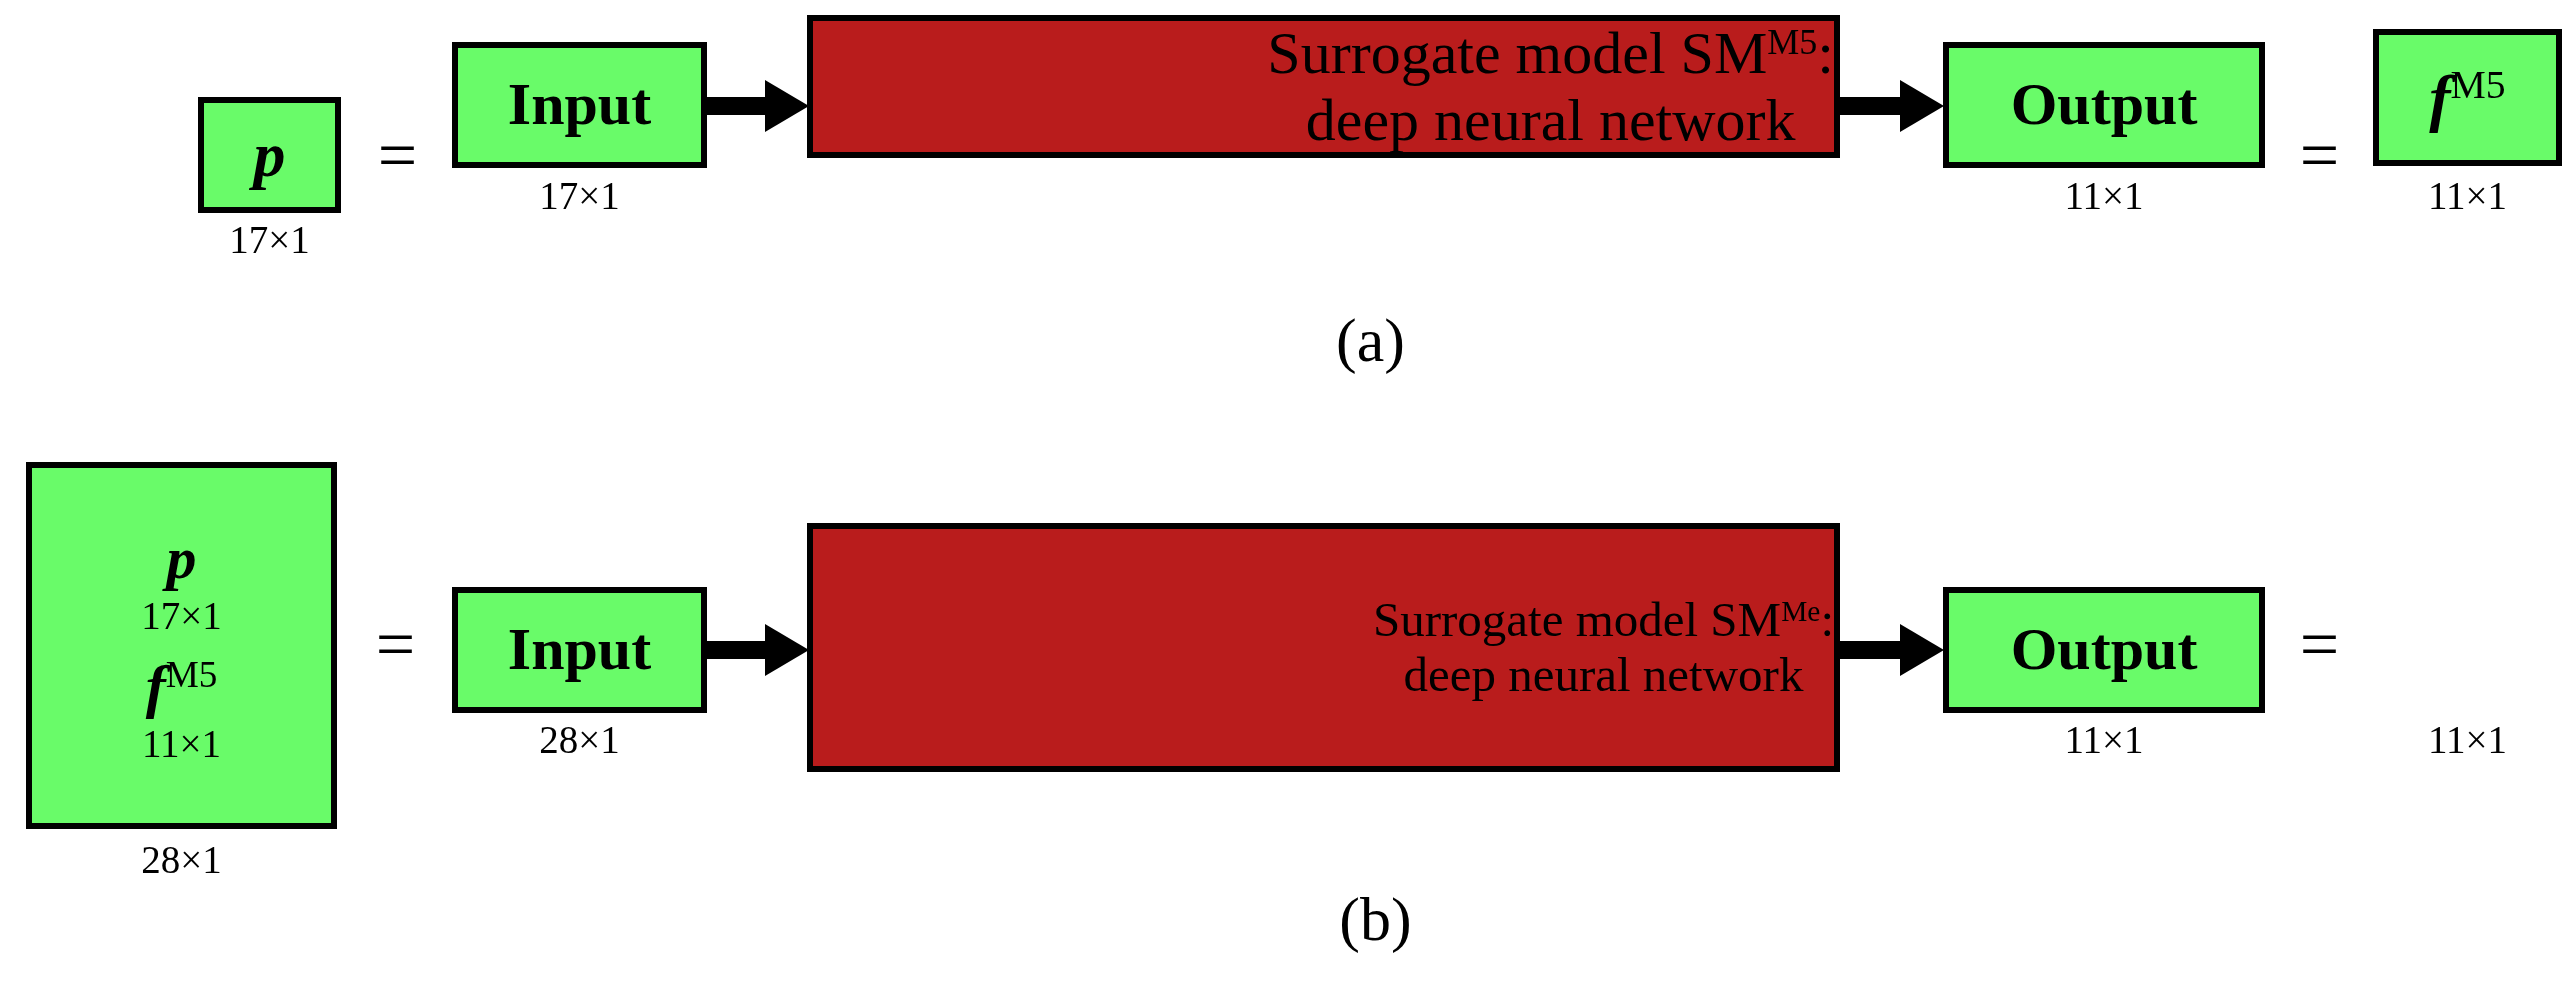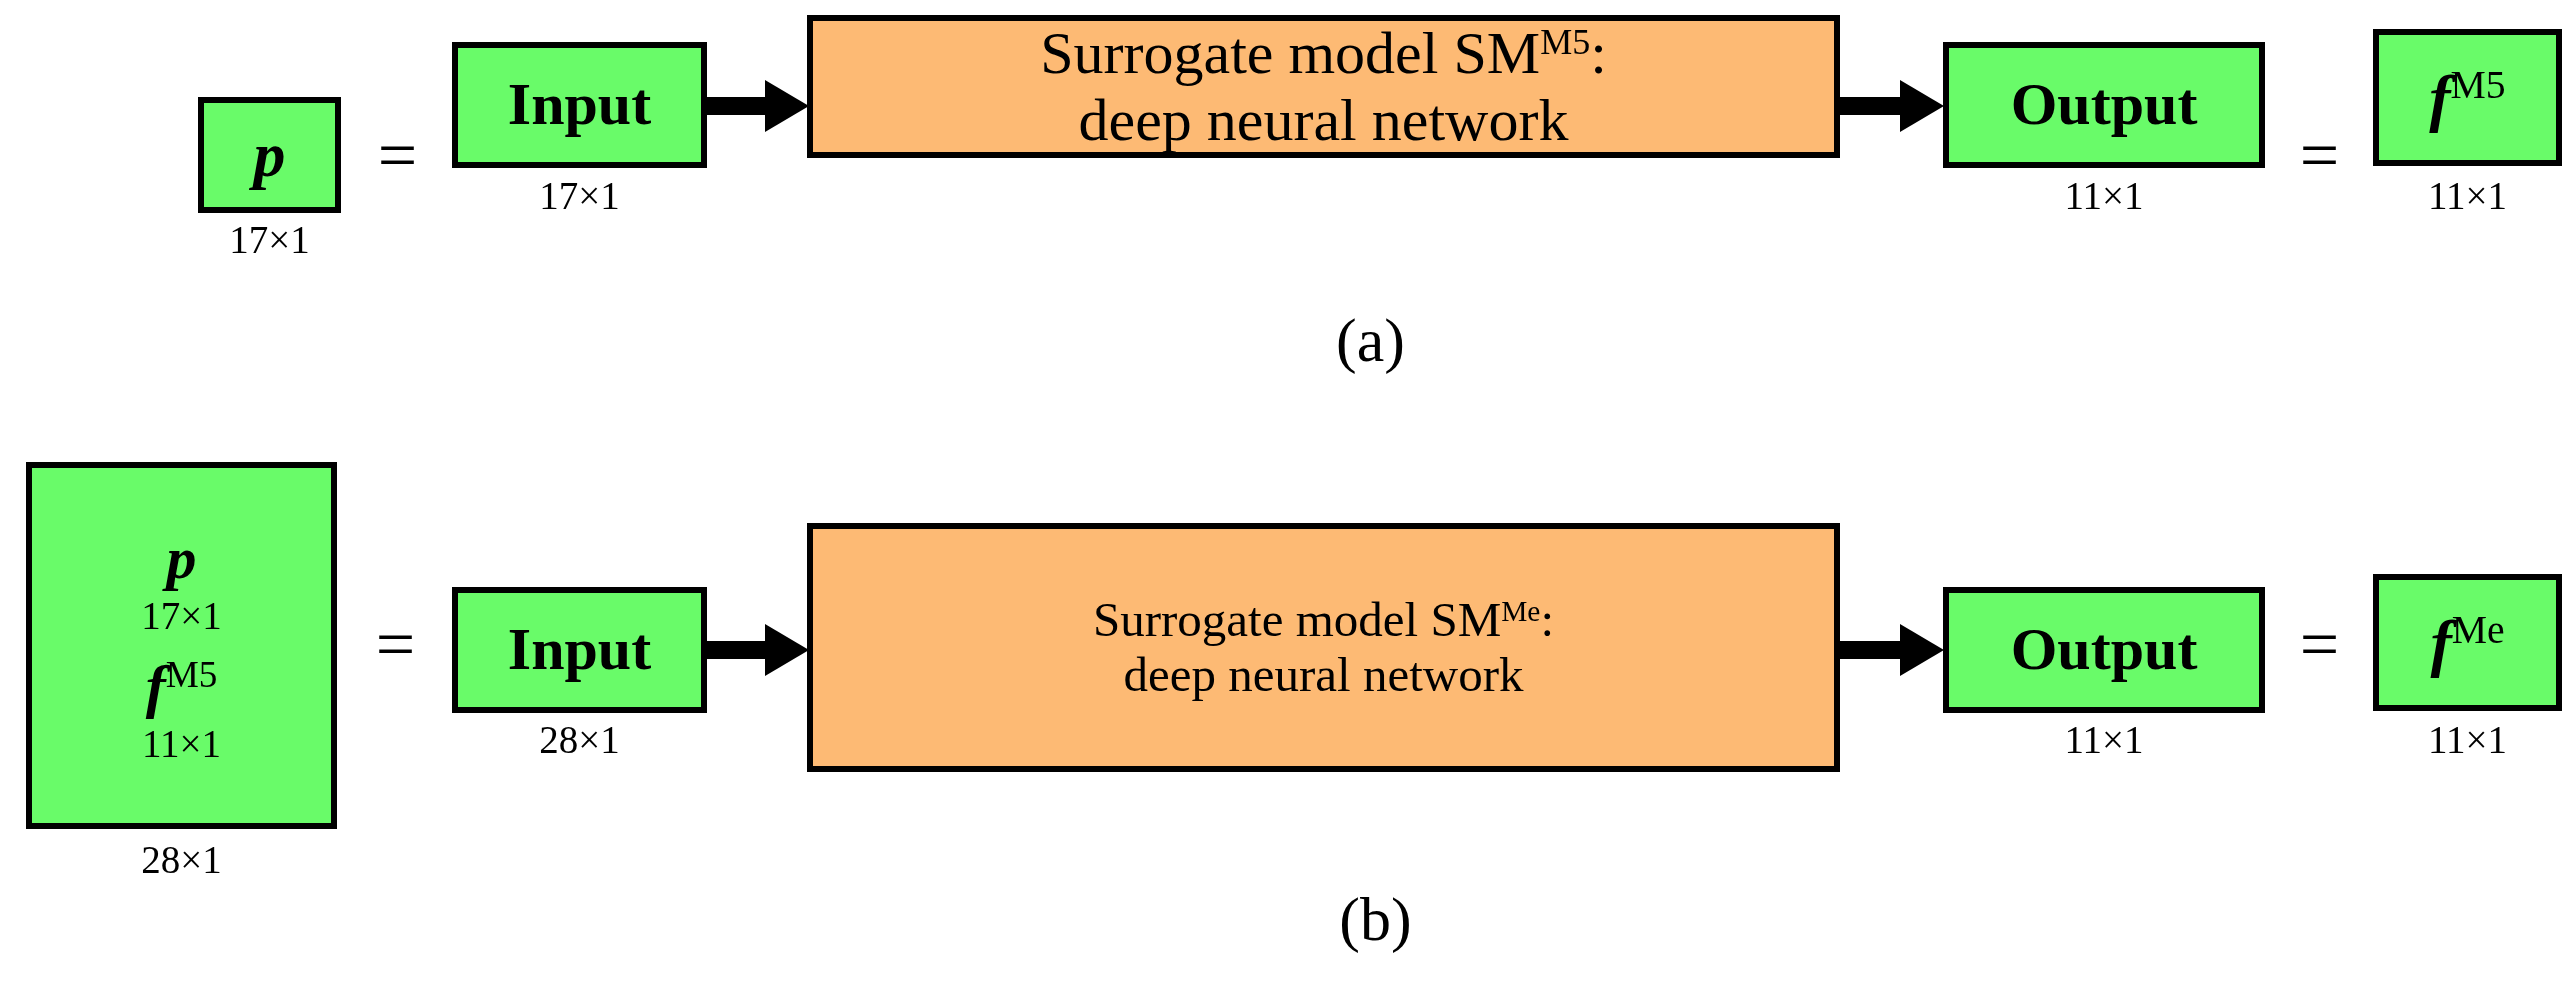--- a/index.html
+++ b/index.html
@@ -22,21 +22,21 @@
     box-sizing: border-box;
     border: 6.8px solid #000000;
     display: flex;
     align-items: center;
     justify-content: center;
     text-align: center;
     line-height: 1.12;
     color: #000000;
   }
   .green { background: #69FB69; }
-  .yellow { background: #fdba74; }
+  .yellow { background: #b91c1c; justify-content: flex-end; }
 
   .bold-serif { font-weight: bold; }
 
   
   .dim {
     position: absolute;
     text-align: center;
     color: #000000;
     font-family: "Liberation Serif", "DejaVu Serif", serif;
     font-size: 39px;
@@ -220,23 +220,18 @@
     <div class="head" style="left:60px;"></div>
   </div>
 
   <div class="box green bold-serif" style="left:1943px; top:587px; width:322px; height:126px;">
     <span style="font-size:60px; font-weight:bold;">Output</span>
   </div>
   <div class="dim" style="left:1943px; top:720px; width:322px;">11×1</div>
 
   <div class="eq" style="left:2279px; top:610px; width:81px;">=</div>
 
-  <div class="box green" style="left:2373px; top:574px; width:189px; height:137px;">
-    <span class="var" style="font-size:64px;">
-      <span>f</span><sup>Me</sup>
-    </span>
-  </div>
   <div class="dim" style="left:2373px; top:720px; width:189px;">11×1</div>
 
   <div class="figcap" style="left:1279px; top:888px; width:193px;">(b)</div>
 
 </div>
 
 
 </body></html>

